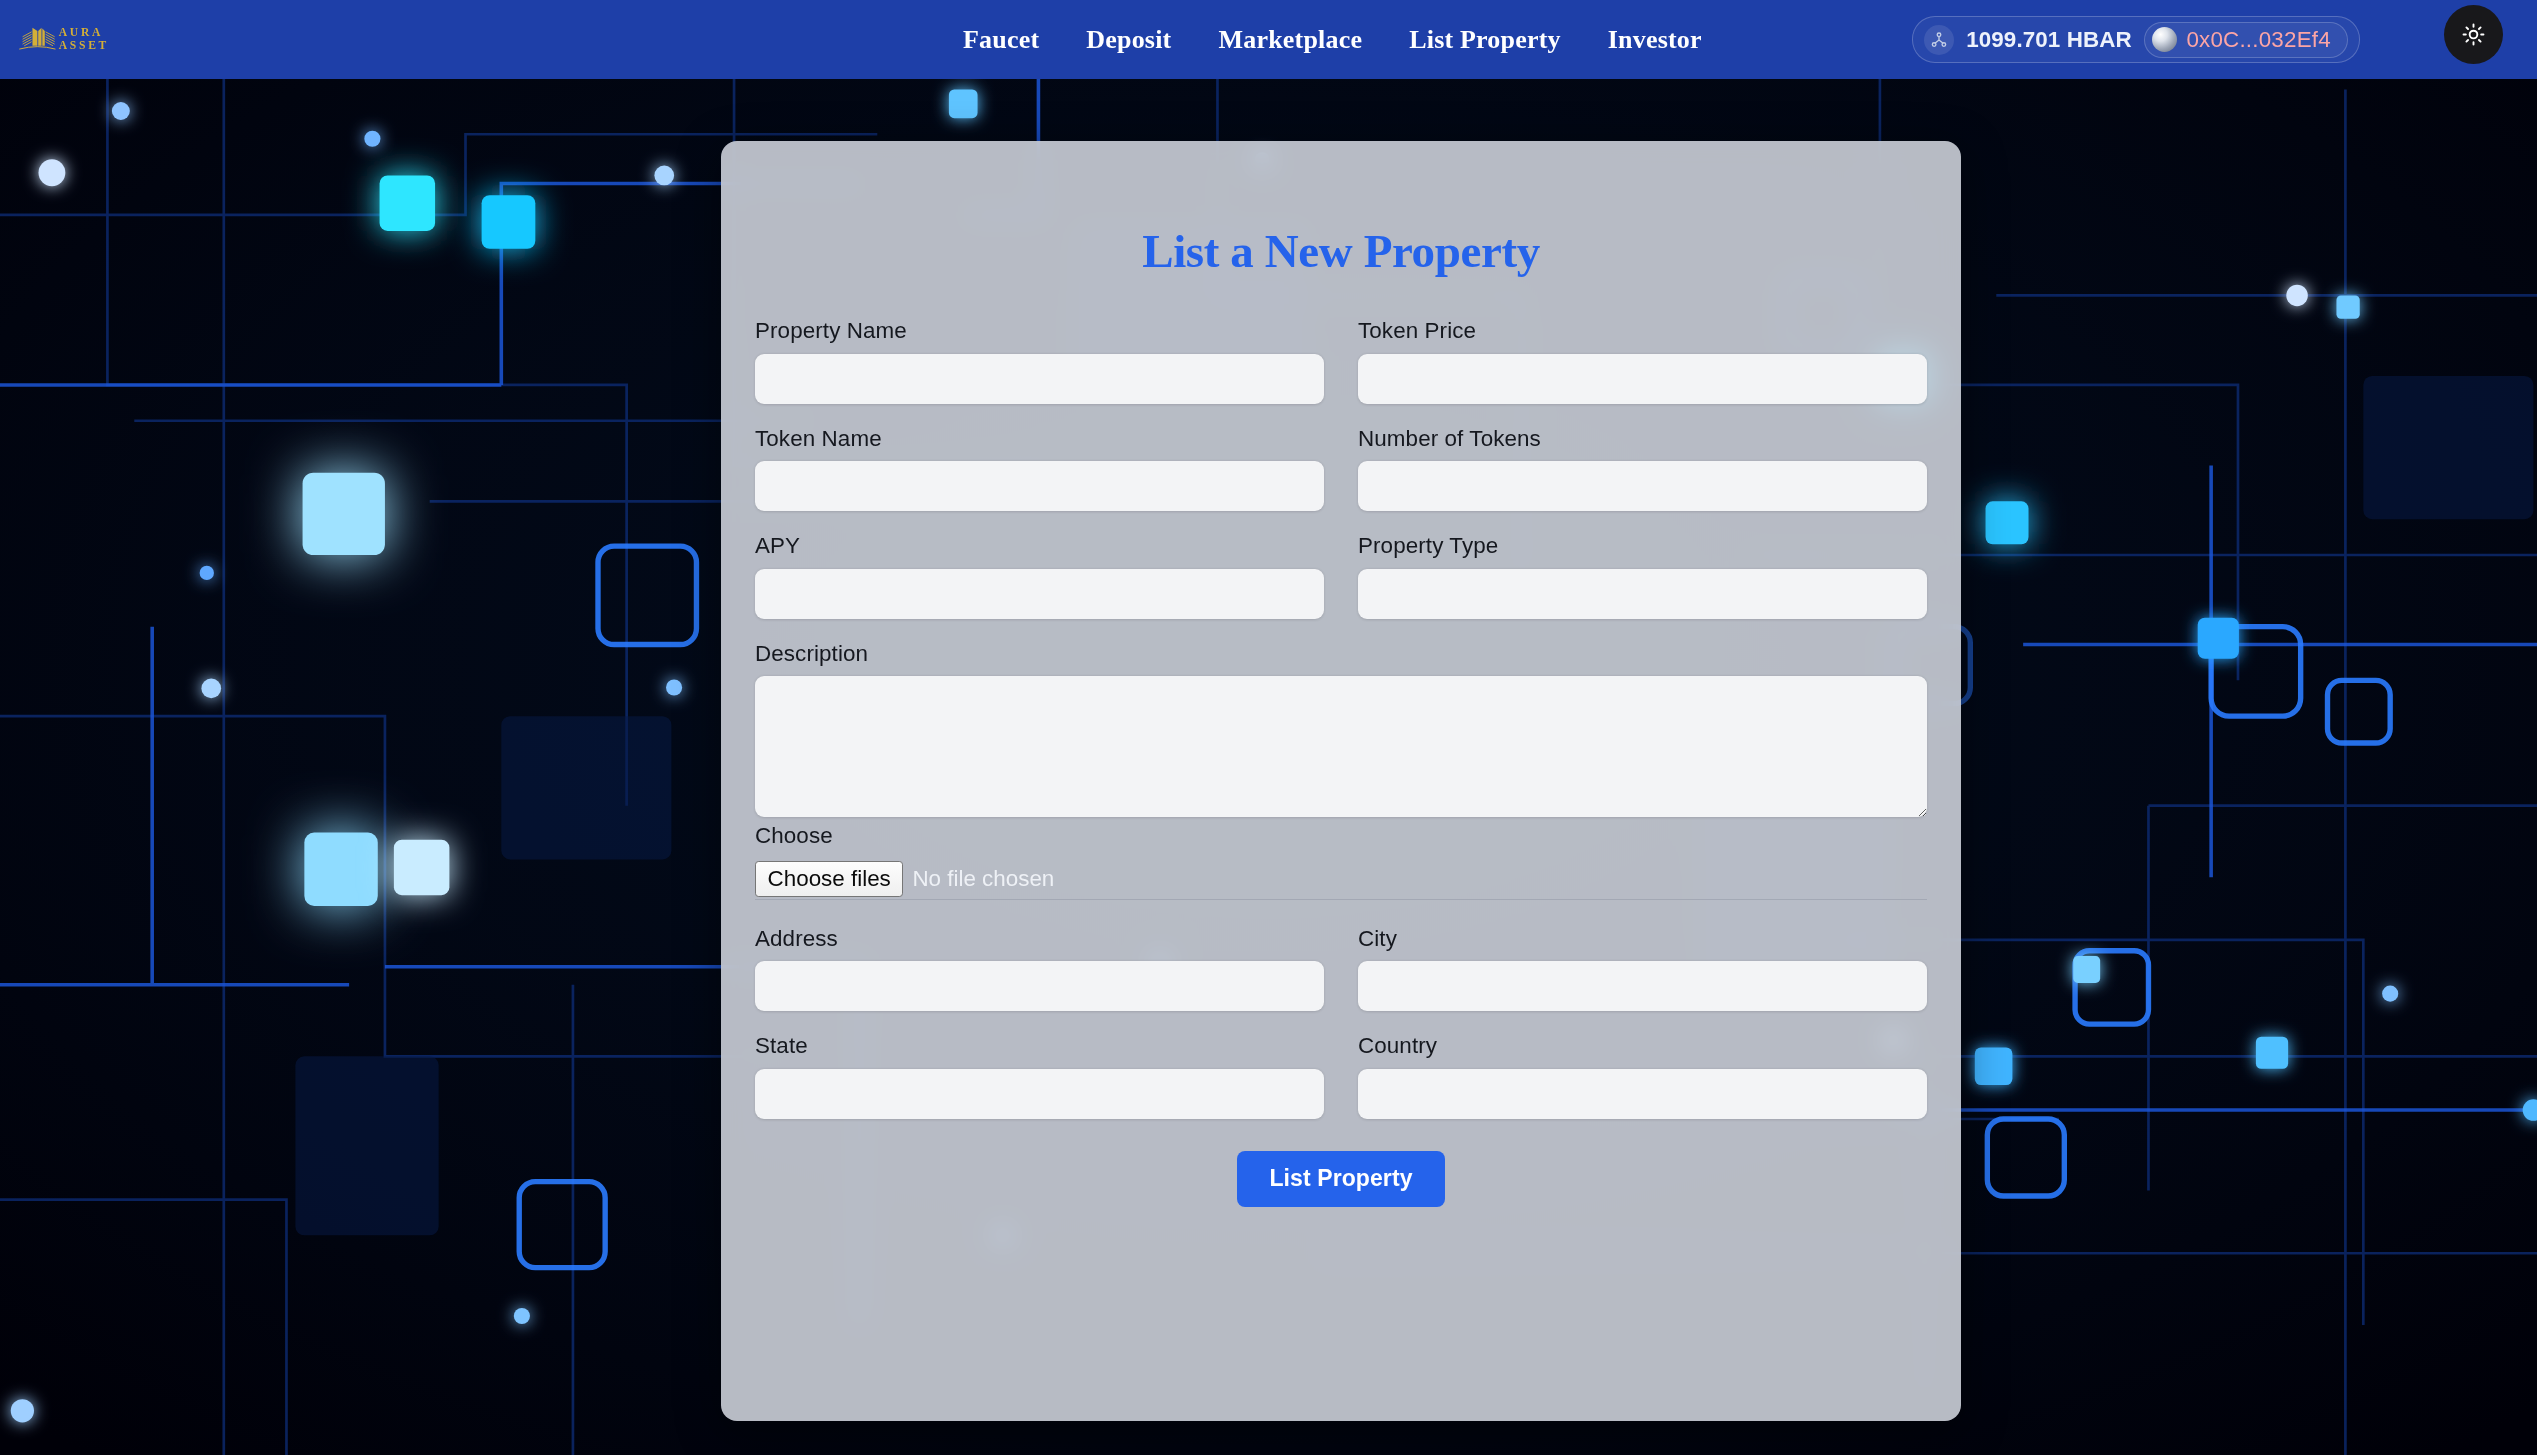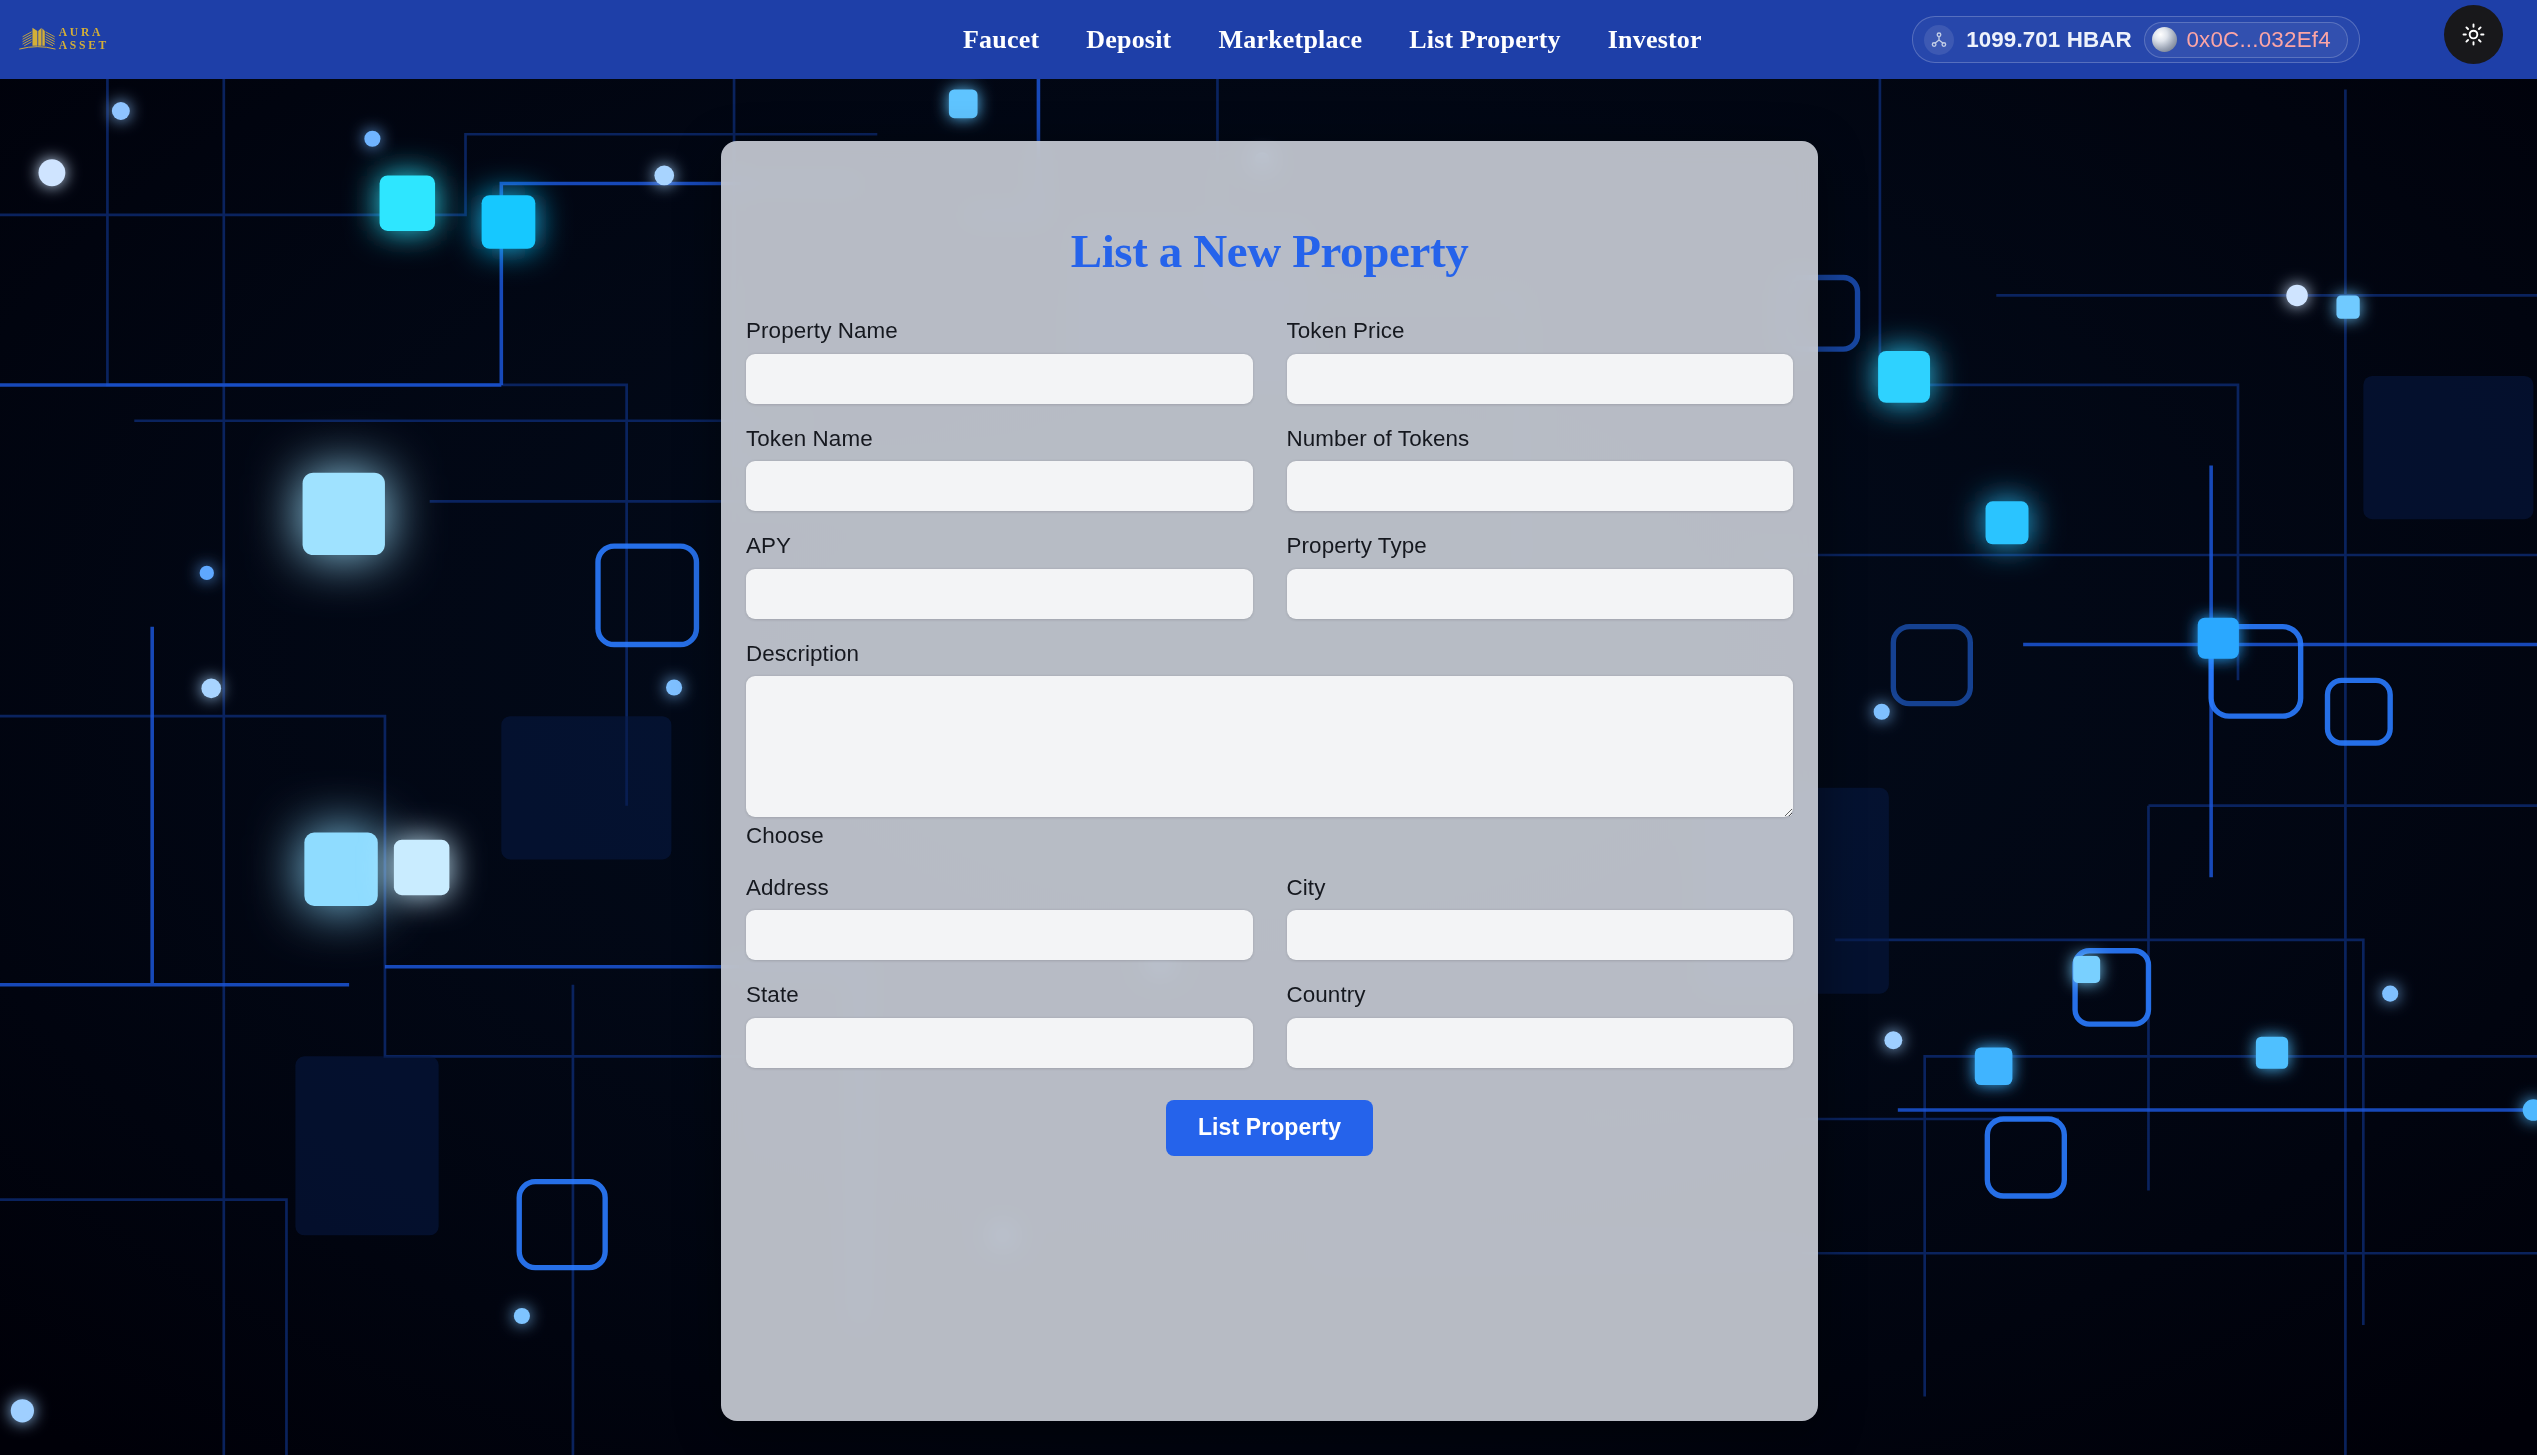--- a/index.html
+++ b/index.html
@@ -94,28 +94,28 @@
     border-radius: 50%;
     background: #18181b;
     display: flex; align-items: center; justify-content: center;
     cursor: pointer;
   }
 
   
   #form-card {
     position: absolute;
     left: 721px; top: 141px;
-    width: 1097px; height: 1280px;
+    width: 1240px; height: 1280px;
     background: rgba(203,207,216,0.90);
     border-radius: 16px;
     z-index: 10;
     backdrop-filter: blur(12.5px);
     -webkit-backdrop-filter: blur(12.5px);
     box-shadow: 0 10.7px 45px rgba(0,0,0,0.45);
-    padding: 0 25px;
+    padding: 0 34px;
   }
   #card-title {
     text-align: center;
     color: #2563eb;
     font-family: "Liberation Serif", serif;
     font-weight: 700;
     font-size: 47px;
     letter-spacing: -0.4px;
     padding-top: 52px;
     margin-bottom: 41px;
@@ -434,20 +434,24 @@
     </div>
   </div>
 
   <div class="field-full" style="margin-bottom:7px;">
     <label class="field-label">Description</label>
     <textarea id="description-area" style=""></textarea>
   </div>
 
   <div id="image-row" class="field-full">
     <label class="field-label">Choose</label>
+    <div id="file-control">
+      <span id="choose-files-button">Choose files</span>
+      <span id="no-file-text">No file chosen</span>
+    </div>
   </div>
 
   <div class="row-2">
     <div class="field">
       <label class="field-label">Address</label>
       <input class="text-input" type="text" value="" style="">
     </div>
     <div class="field">
       <label class="field-label">City</label>
       <input class="text-input" type="text" value="" style="">

